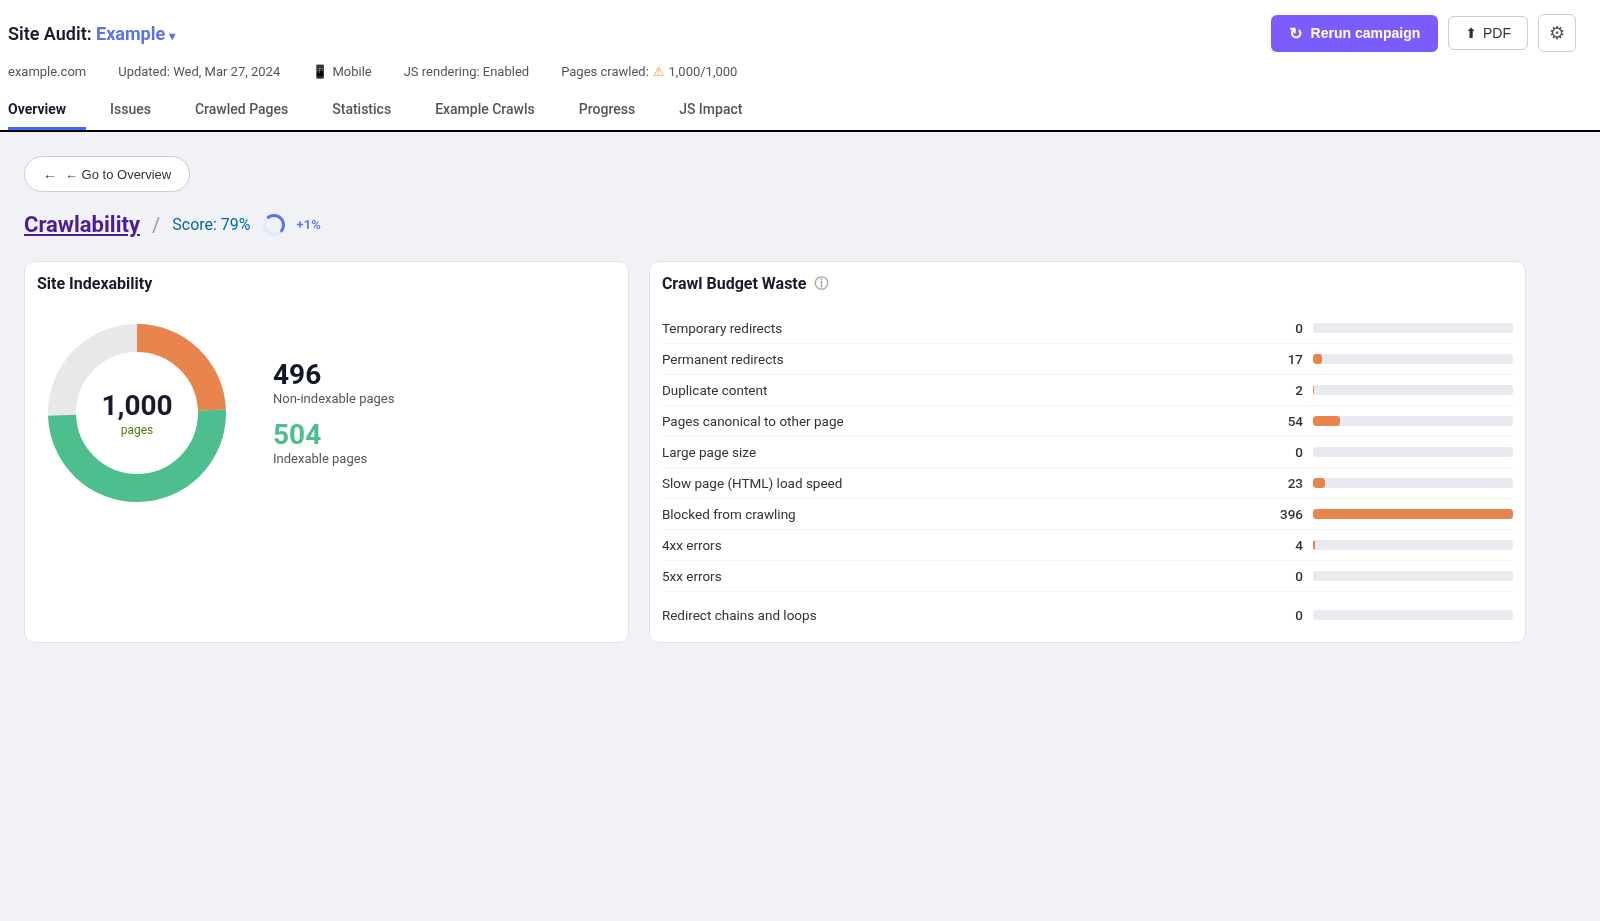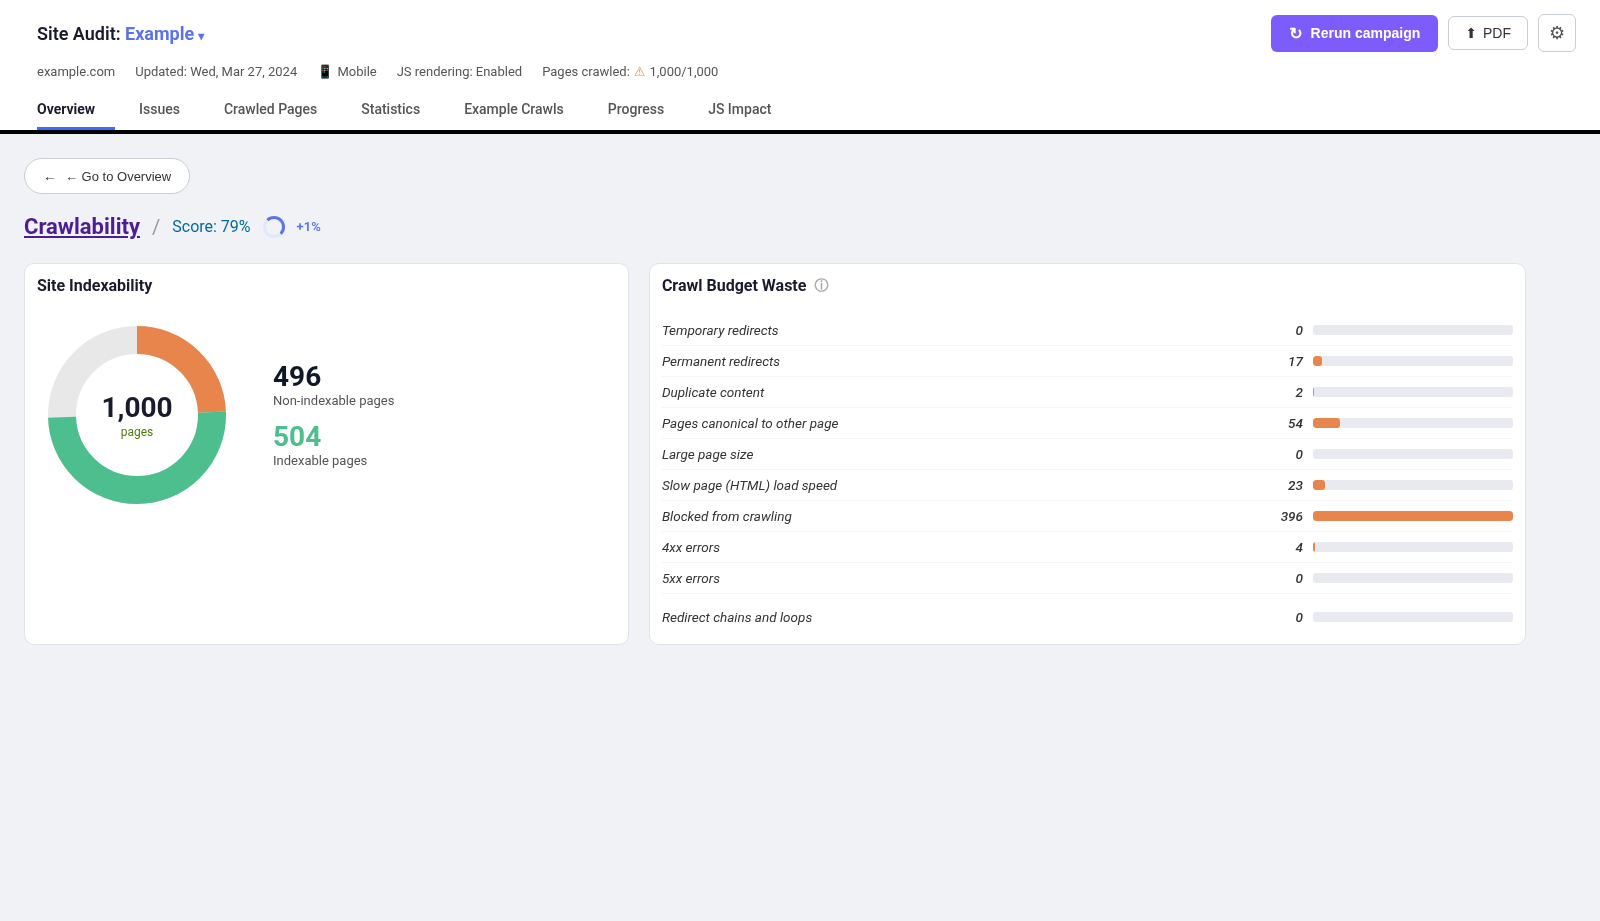--- a/index.html
+++ b/index.html
@@ -1,29 +1,29 @@
 <!DOCTYPE html>
 <html><head>
   <meta charset="utf-8">
   <style>
     * { box-sizing: border-box; margin: 0; padding: 0; }
     body { font-family: -apple-system, BlinkMacSystemFont, 'Segoe UI', Roboto, sans-serif; background: #f0f2f5; color: #1a1a2e; font-size: 14px; }
 
-    .header-bar { background: #fff; padding: 14px 24px 0 37px; border-bottom: 4px solid #000000; }
+    .header-bar { background: #fff; padding: 14px 24px 0 8px; border-bottom: 2px solid #000000; }
     .header-top { display: flex; align-items: center; justify-content: space-between; padding-bottom: 12px; }
     .site-audit-title { font-size: 18px; font-weight: 600; color: #1a1a2e; }
     .site-audit-title .domain-name { color: #5b73e8; font-weight: 700; }
     .dropdown-arrow { font-size: 12px; color: #5b73e8; margin-left: 4px; }
     .header-actions { display: flex; gap: 10px; align-items: center; }
     .btn-rerun { background: #7c5cfc; color: #fff; border: none; padding: 9px 18px; border-radius: 6px; font-size: 14px; font-weight: 600; cursor: pointer; display: flex; align-items: center; gap: 8px; }
     .btn-rerun .refresh-icon { font-size: 16px; }
     .btn-pdf { background: #fff; border: 1px solid #c8cdd6; color: #333; padding: 8px 16px; border-radius: 6px; font-size: 14px; cursor: pointer; display: flex; align-items: center; gap: 6px; }
     .btn-settings { background: #fff; border: 1px solid #c8cdd6; color: #555; width: 38px; height: 38px; border-radius: 6px; cursor: pointer; display: flex; align-items: center; justify-content: center; font-size: 18px; }
 
-    .meta-info { display: flex; gap: 20px; align-items: center; font-size: 13px; color: #555; padding-bottom: 0; flex-wrap: wrap; margin-bottom: 12px; }
+    .meta-info { display: flex; gap: 32px; align-items: center; font-size: 13px; color: #555; padding-bottom: 0; flex-wrap: wrap; margin-bottom: 12px; }
     .meta-info span { display: flex; align-items: center; gap: 4px; }
     .warning-icon { color: #f7931e; }
 
     .tabs { display: flex; gap: 4px; }
     .tab { padding: 10px 20px; font-size: 14px; font-weight: 500; color: #555; cursor: pointer; border-bottom: 3px solid transparent; white-space: nowrap; }
     .tab:first-child { padding-left: 0; }
     .tab.active { color: #1a1a2e; font-weight: 700; border-bottom: 3px solid #3a6bff; }
 
     .main-content { padding: 24px; max-width: 1550px; }
 
@@ -50,21 +50,21 @@
     .donut-center-num { font-size: 28px; font-weight: 700; color: #1a1a2e; line-height: 1.2; }
     .donut-center-label { font-size: 12px; color: #4d7c0f; }
 
     .donut-legend { display: flex; flex-direction: column; gap: 14px; }
     .legend-item .legend-num { font-size: 28px; font-weight: 700; line-height: 1.1; }
     .legend-item .legend-text { font-size: 13px; color: #555; }
     .legend-num.orange { color: #0f172a; }
     .legend-num.green { color: #4dbf8f; }
 
     
-    .budget-table { width: 100%; font-style: italic; }
+    .budget-table { width: 100%; }
     .budget-row { display: grid; grid-template-columns: 1fr 60px 200px; align-items: center; gap: 10px; padding: 7px 0; border-bottom: 1px solid #f5f5f7; }
     .budget-row:last-child { border-bottom: none; margin-top: 8px; }
     .budget-label { font-size: 13.5px; color: #333; }
     .budget-count { font-size: 13.5px; color: #333; text-align: right; font-weight: 500; }
     .bar-bg { background: #e8eaf0; border-radius: 3px; height: 10px; overflow: hidden; }
     .bar-fill { height: 100%; border-radius: 3px; background: #e8854d; }
   </style>
 </head>
 <body>
 

